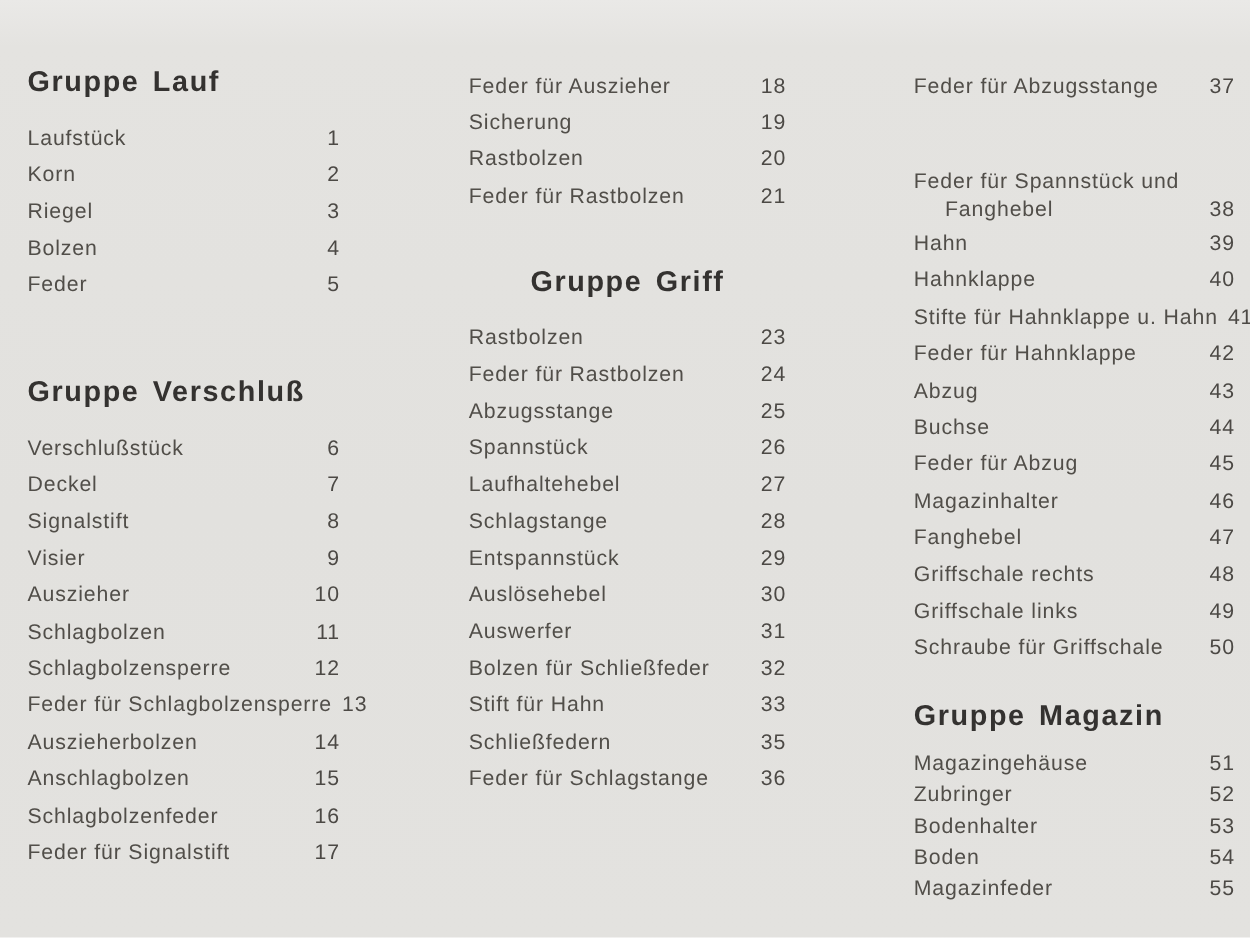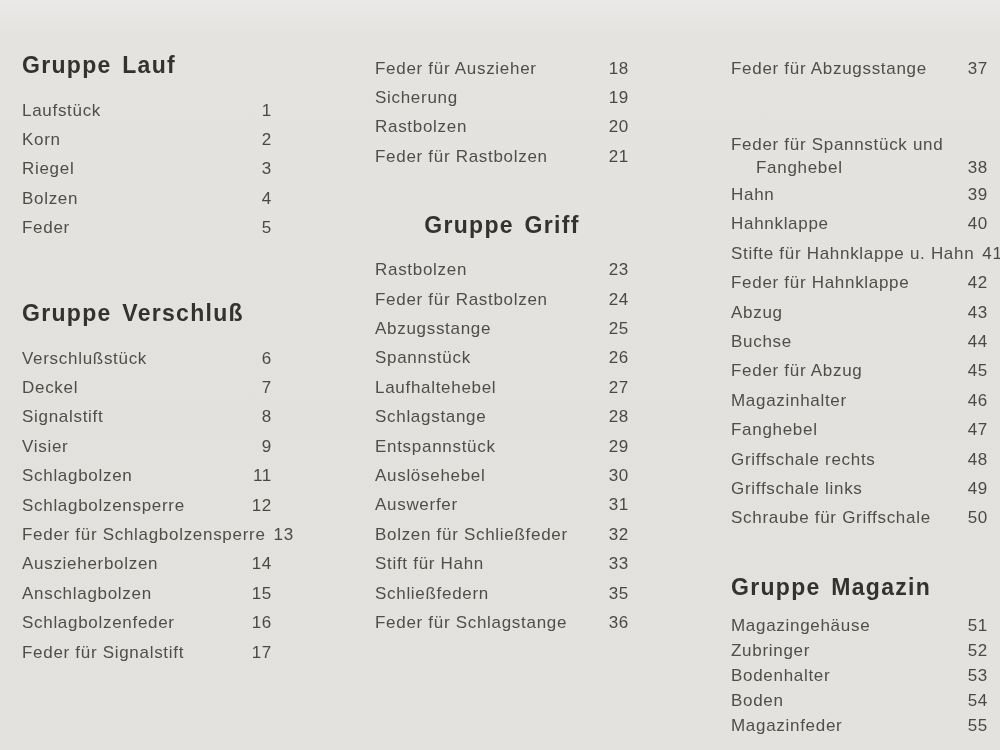--- a/index.html
+++ b/index.html
@@ -25,21 +25,21 @@
     line-height: 22px;
     margin: 0 0 13px 0;
     font-size: 23px;
     font-weight: bold;
     letter-spacing: 1.3px;
     word-spacing: 3px;
     color: #343230;
   }
   .mt-verschluss { margin-top: 59px; }
   .mt-griff      { margin-top: 42px; text-align: center; }
-  .mt-magazin    { margin-top: 43px; margin-bottom: 8px; }
+  .mt-magazin    { margin-top: 28px; margin-bottom: 8px; }
 
   .row {
     display: flex;
     justify-content: space-between;
     align-items: center;
     height: 29.4px;
     line-height: 22px;
     font-size: 17px;
     letter-spacing: 0.7px;
   }
@@ -103,20 +103,24 @@
       </div>
     <div class="row">
         <span class="nm">Signalstift</span>
         <span class="num">8</span>
       </div>
     <div class="row">
         <span class="nm">Visier</span>
         <span class="num">9</span>
       </div>
     <div class="row">
+        <span class="nm">Auszieher</span>
+        <span class="num">10</span>
+      </div>
+    <div class="row">
         <span class="nm">Schlagbolzen</span>
         <span class="num">11</span>
       </div>
     <div class="row">
         <span class="nm">Schlagbolzensperre</span>
         <span class="num">12</span>
       </div>
     <div class="row">
         <span class="nm">Feder für Schlagbolzensperre</span>
         <span class="num">13</span>

